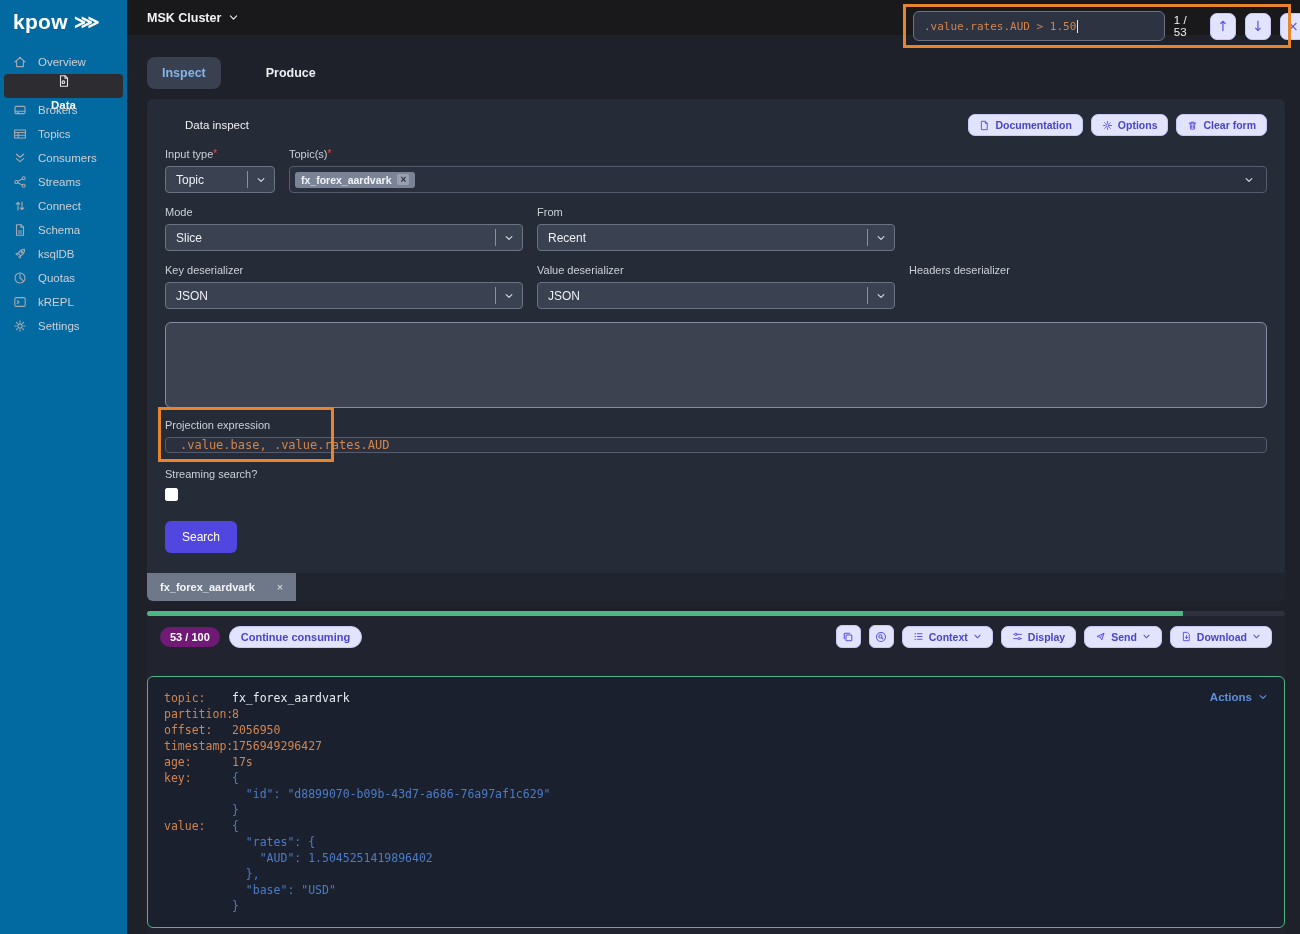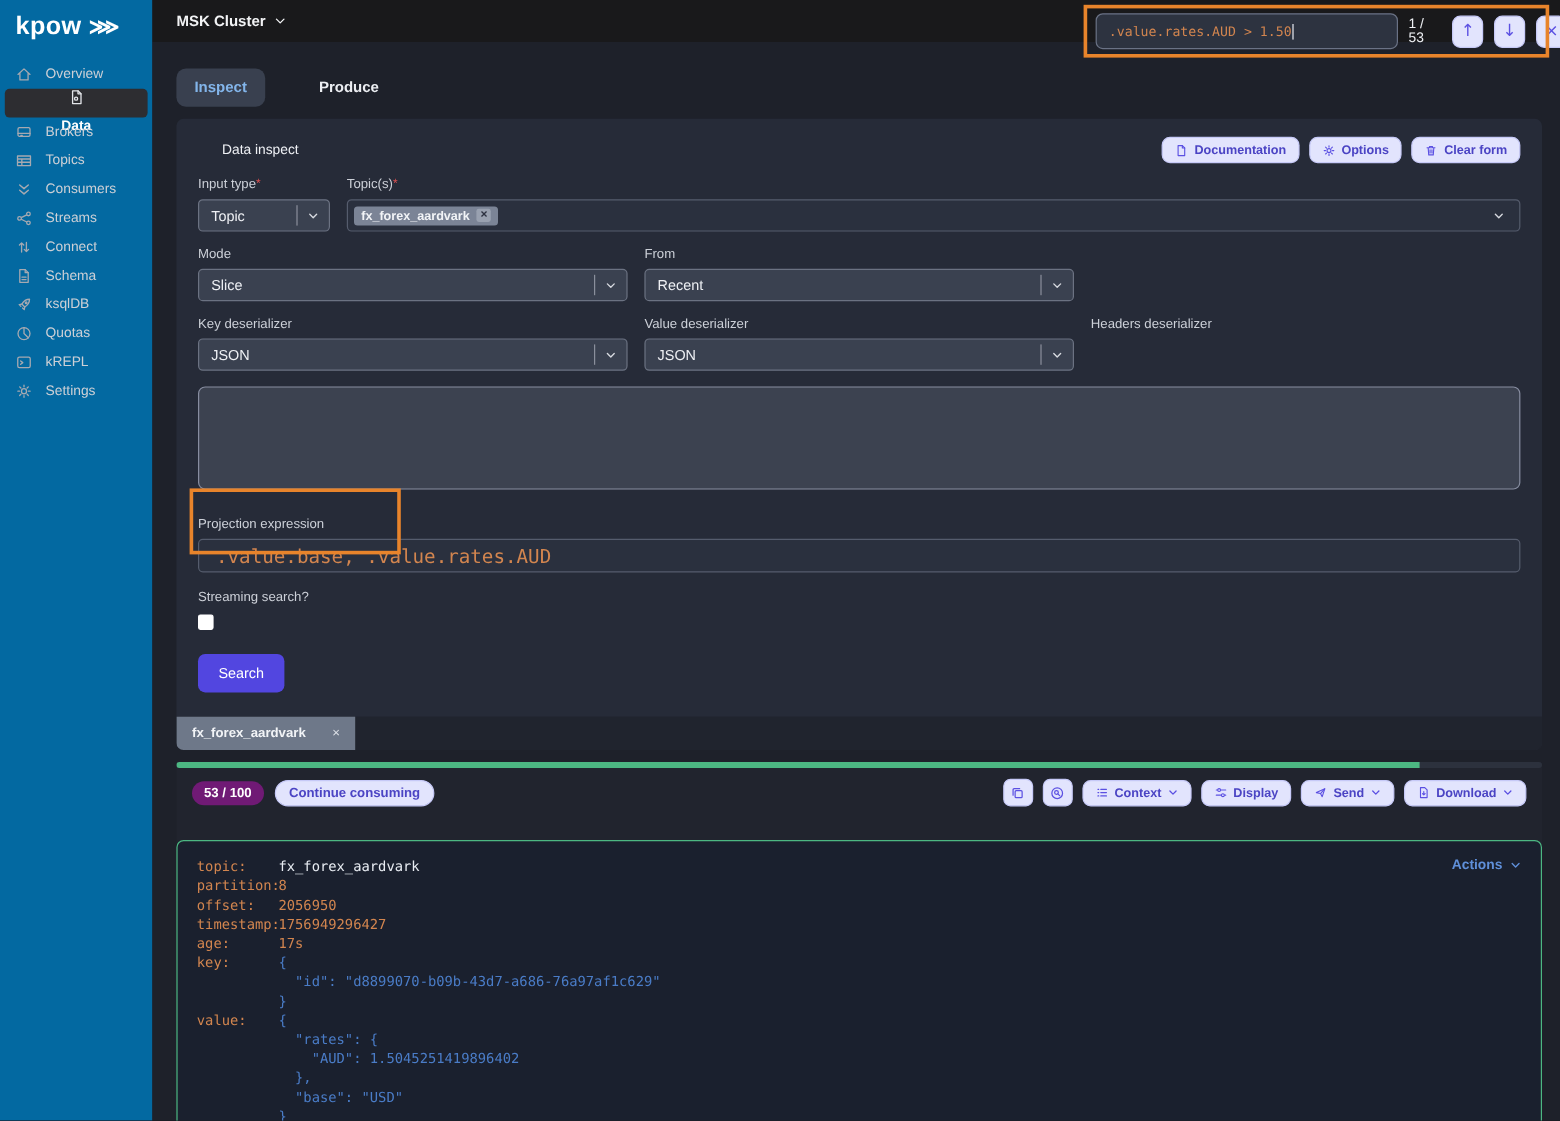--- a/index.html
+++ b/index.html
@@ -47,23 +47,23 @@
   .select-div { width:1px; height:17px; background:#8a8f9c; }
   .chev { width:26px; display:flex; justify-content:center; color:#d6d9df; }
   .multiselect { height:27px; background:#2a303e; border:1px solid #555c6d; border-radius:4px;
     display:flex; align-items:center; padding:0 4px 0 5px; cursor:text; }
   .chip { display:inline-flex; align-items:center; gap:6px; background:#7b8496; color:#f2f4f7;
     font-size:10.5px; font-weight:700; border-radius:3px; padding:2px 6px; }
   .chip-x { font-size:10px; color:#2c3140; background:#99a1b0; border-radius:2px; padding:0 3px; cursor:pointer; }
   .multiselect .chev { margin-left:auto; }
   .kjq-head { display:flex; align-items:center; justify-content:space-between; margin-bottom:6px; }
   .textarea { height:86px; background:#3c4250; border:1px solid #878da0; border-radius:6px; width:100%; cursor:text; }
-  .proj-input { height:28px; background:#2a303e; border:1px solid #555c6d; border-radius:4px;
+  .proj-input { height:16px; background:#2a303e; border:1px solid #555c6d; border-radius:4px;
     display:flex; align-items:center; padding:0 14px; font-family:"DejaVu Sans Mono", monospace;
-    font-size:16px; color:#d2854f; cursor:text; }
+    font-size:12px; color:#d2854f; cursor:text; }
   .checkbox { width:13px; height:13px; background:#fff; border:1px solid #fff; border-radius:2px;
     appearance:none; -webkit-appearance:none; cursor:pointer; display:block; margin-top:2px; }
   .btn-primary { background:#5246e0; color:#fff; font-size:12px; font-weight:400; border:none;
     border-radius:6px; padding:9px 17px; margin-top:20px; cursor:pointer; font-family:"Liberation Sans", sans-serif; }
   .tabstrip { display:flex; margin:20px -18px 0 -18px; height:28px; background:#20242e; border-radius:0 0 6px 6px; overflow:hidden; }
   .result-tab { display:flex; align-items:center; gap:22px; background:#6e7889; color:#f2f4f7;
     font-size:11px; font-weight:700; padding:0 13px; cursor:pointer; }
   .result-tab .x { font-weight:400; font-size:11px; color:#dfe2e8; cursor:pointer; }
   
   .results { margin-top:10px; background:#21242e; border-radius:2px; padding-bottom:14px; }
@@ -364,21 +364,21 @@
                 </span>
             </div>
           </div>
           <div>
             <div class="flabel">Headers deserializer</div>
           </div>
         </div>
 
         <div class="textarea"></div>
 
-        <div class="flabel" style="margin-top:23px">Projection expression</div>
+        <div class="flabel" style="margin-top:11px">Projection expression</div>
         <div class="proj-input">.value.base, .value.rates.AUD</div>
 
         <div class="flabel" style="margin-top:15px; margin-bottom:8px">Streaming search?</div>
         <input type="checkbox" class="checkbox" style="">
 
         <div>
           <button class="btn-primary">Search</button>
         </div>
 
         <div class="tabstrip">

